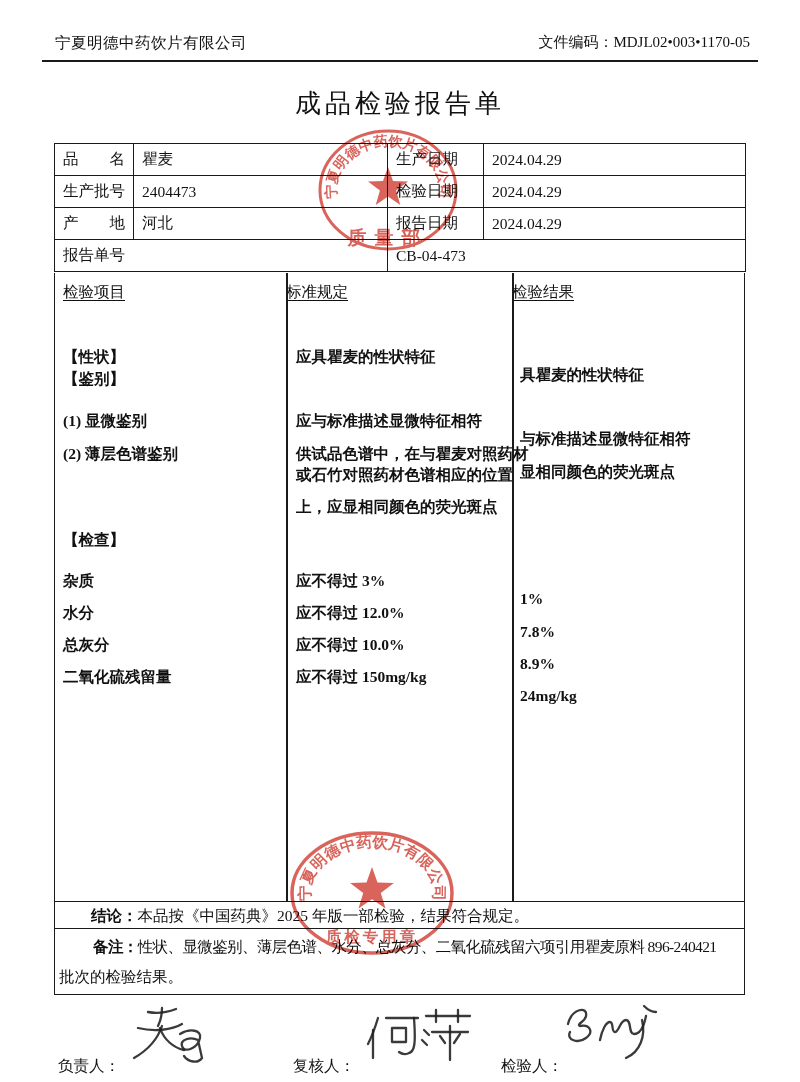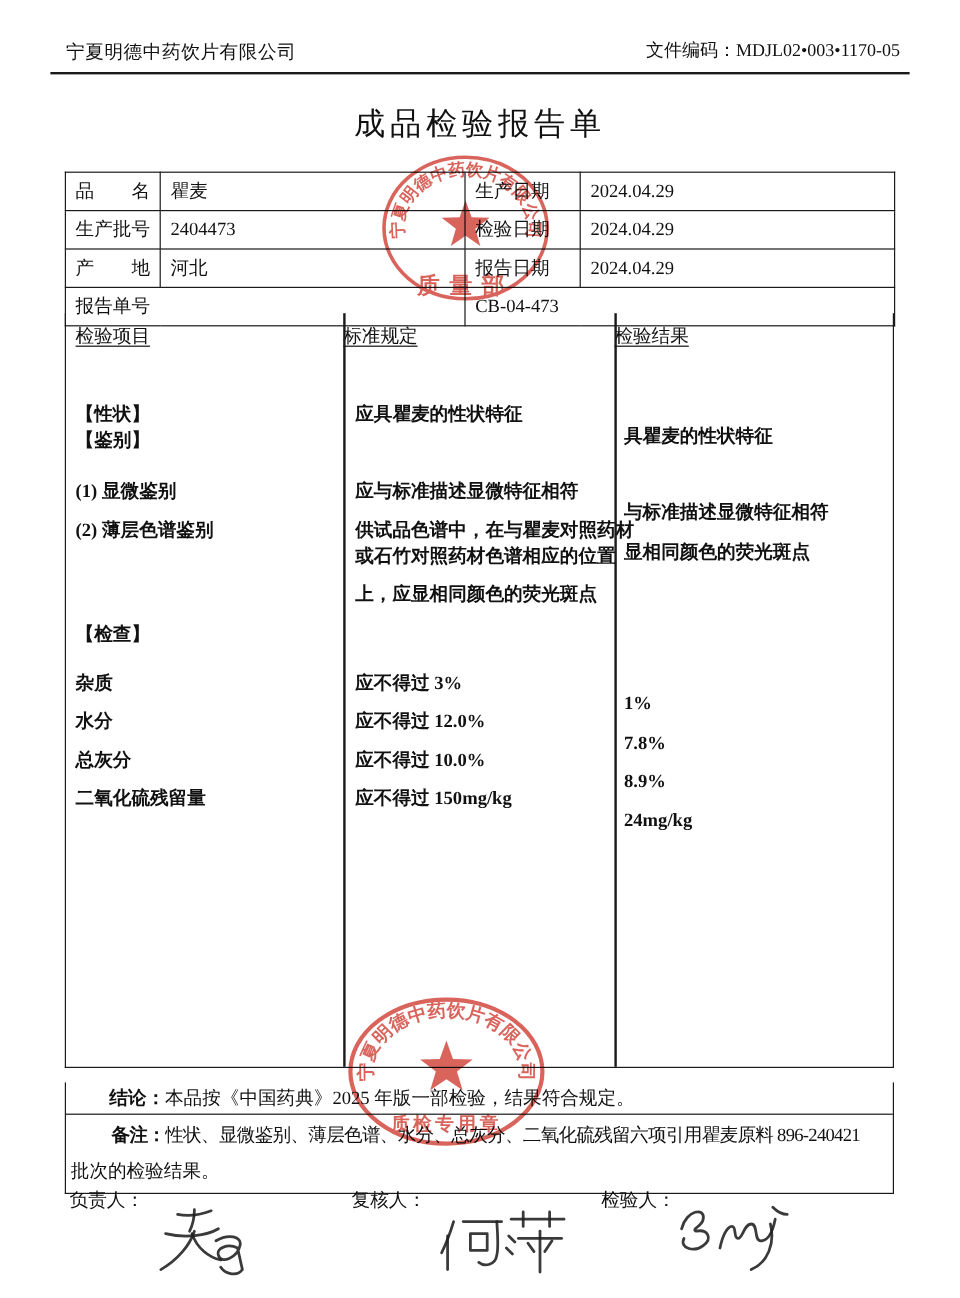--- a/index.html
+++ b/index.html
@@ -21,21 +21,21 @@
                font-size:26px; font-weight:normal; letter-spacing:4px; }
 
   
   table.info { left:54px; top:143px; position:absolute; border-collapse:collapse;
                table-layout:fixed; width:691px; font-size:15.5px; }
   table.info td { border:1.5px solid #1a1a1a; height:32px; padding:0 0 0 8px;
                   vertical-align:middle; white-space:nowrap; overflow:hidden; }
   td.val2 { padding-left:10px; }
 
   
-  .insp { left:54px; top:261px; width:691px; height:629px;
+  .insp { left:54px; top:273px; width:691px; height:629px;
           border:1.5px solid #1a1a1a; border-top:none; }
   .insp .vline { position:absolute; top:0; bottom:0; width:1.5px; background:#1a1a1a; }
   .insp-grid { display:grid; grid-template-columns:231px 226px 234px; }
   .insp-head { height:56px; padding-top:9px; }
   .insp-head .h-item { padding-left:8px; }
   .insp-head .h-mid, .insp-head .h-res { text-align:left; }
   .insp-head span { text-decoration:underline; text-underline-offset:3px; }
   .insp-row { height:32.2px; align-items:center;font-weight:bold; }
   .insp-row .c-item { padding-left:8px; }
   .insp-row .c-std  { padding-left:10px; }
@@ -56,21 +56,21 @@
 
   
   .stamp { position:absolute; opacity:0.8; mix-blend-mode:multiply;
            pointer-events:none; }
   .stamp svg { display:block; }
   .stamp .arc-text { font-family:"Liberation Serif","DejaVu Serif",serif;
                      font-weight:bold; }
   .stamp .cap { font-weight:bold; }
 
   
-  .sig-label { font-size:15.5px; top:990px; }
+  .sig-label { font-size:15.5px; top:1056px; }
   .sig svg { display:block; }
   .sig path { fill:none; stroke:#1f1f1f; stroke-width:2.3; stroke-linecap:round;
               stroke-linejoin:round; opacity:0.88; }
 </style>
 </head>
 <body>
 
 <div id="page">
 
   <div class="abs hdr-company">宁夏明德中药饮片有限公司</div>

